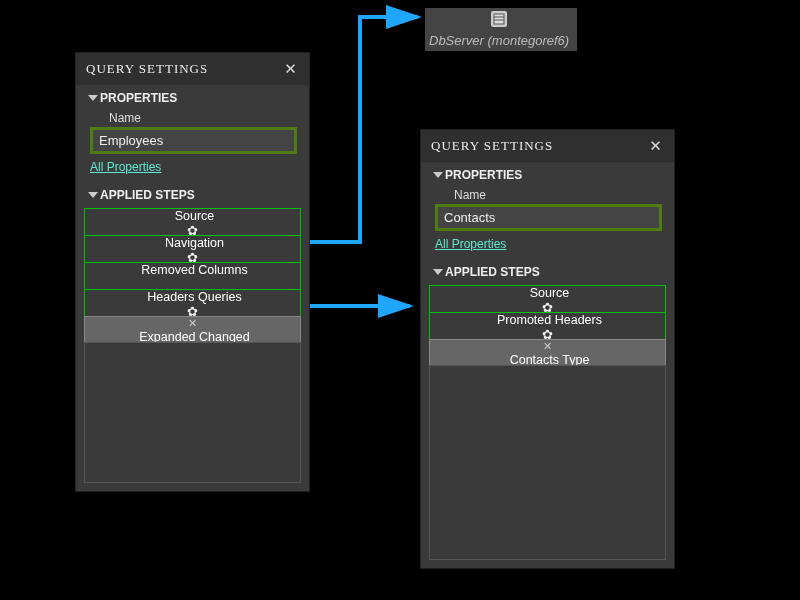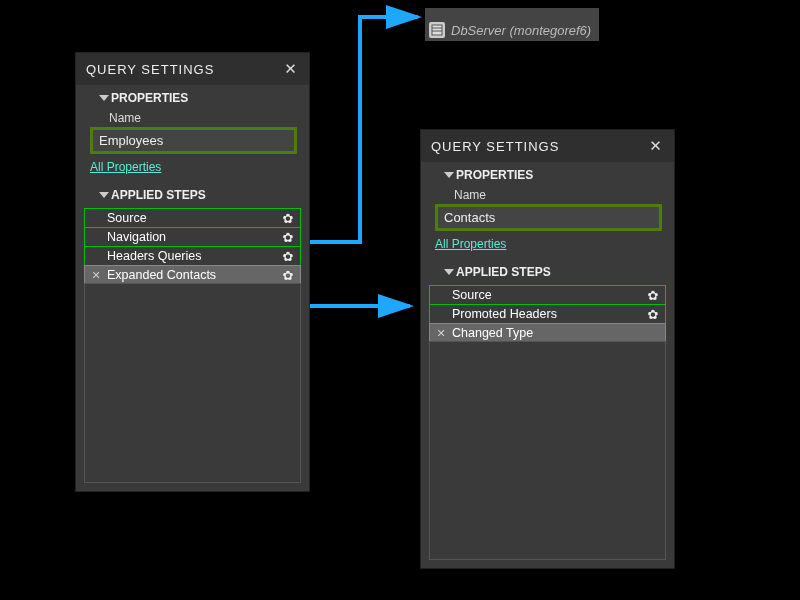--- a/index.html
+++ b/index.html
@@ -21,37 +21,37 @@
   }
   .panel-title {
     background: #2f2f2f;
     color: #eee;
     padding: 8px 10px;
     font-size: 13px;
     letter-spacing: 1px;
     display: flex;
     justify-content: space-between;
     align-items: center;
+    font-family: Liberation Serif, serif;
   }
   .close-x {
     width: 16px; height: 16px;
     display: inline-flex; align-items: center; justify-content: center;
     cursor: pointer;
     font-size: 15px;
     color: #ddd;
   }
   .section-head {
     display: flex;
     align-items: center;
     gap: 4px;
     padding: 6px 6px 4px 14px;
     font-weight: 600;
     font-size: 12px;
     color: #eee;
-    margin-left: 11px;
   }
   .tri {
     width: 0; height: 0;
     border-top: 5px solid transparent;
     border-bottom: 5px solid transparent;
     border-left: 6px solid #ccc;
     transform: rotate(90deg);
   }
   .props-body {
     padding: 2px 12px 8px 14px;
@@ -82,25 +82,26 @@
     padding: 2px 8px 8px 8px;
     flex: 1;
     display: flex;
     flex-direction: column;
   }
   .step {
     display: flex;
     align-items: center;
     border: 1px solid #00c000;
     background: #3a3a3a;
-    height: 20px;
+    height: 28px;
     padding: 0 4px;
     margin-bottom: -1px;
     font-size: 12.5px;
     color: #fff;
+    flex-direction: column;
   }
   .step.selected {
     background: #666;
     border: 1px solid #888;
   }
   .step .mark {
     width: 14px;
     display: inline-flex; justify-content: center;
     font-size: 11px;
     color: #ccc;
@@ -121,24 +122,25 @@
     background: #3a3a3a;
     border: 1px solid #555;
     margin-top: -1px;
   }
   .breadcrumb {
     position: absolute;
     background: #444;
     color: #bbb;
     font-style: italic;
     font-size: 13px;
-    padding: 14px 8px 3px 4px;
+    padding: 3px 8px 3px 4px;
     display: flex;
     align-items: center;
     gap: 6px;
+    flex-direction: column;
   }
   .db-icon {
     width: 16px; height: 16px;
     background: #ccc;
     color: #333;
     font-size: 10px;
     display: inline-flex; align-items: center; justify-content: center;
     border-radius: 2px;
   }
   svg.arrows {
@@ -200,26 +202,30 @@
       <span class="label">Source</span>
       <span class="gear">✿</span>
     </div>
     <div class="step">
       <span class="mark"></span>
       <span class="label">Navigation</span>
       <span class="gear">✿</span>
     </div>
     <div class="step">
       <span class="mark"></span>
+      <span class="label">Removed Columns</span>
+    </div>
+    <div class="step">
+      <span class="mark"></span>
       <span class="label">Headers Queries</span>
       <span class="gear">✿</span>
     </div>
     <div class="step selected">
       <span class="mark">✕</span>
-      <span class="label">Expanded Contacts</span>
+      <span class="label">Expanded Changed</span>
       <span class="gear">✿</span>
     </div>
     <div class="filler"></div>
   </div>
 </div>
 
 <div class="panel" style="left:420px; top:129px; width:255px; height:440px;">
   <div class="panel-title">
     <span>QUERY SETTINGS</span>
     <span class="close-x">✕</span>
@@ -245,17 +251,17 @@
       <span class="label">Source</span>
       <span class="gear">✿</span>
     </div>
     <div class="step">
       <span class="mark"></span>
       <span class="label">Promoted Headers</span>
       <span class="gear">✿</span>
     </div>
     <div class="step selected">
       <span class="mark">✕</span>
-      <span class="label">Changed Type</span>
+      <span class="label">Contacts Type</span>
     </div>
     <div class="filler"></div>
   </div>
 </div>
 
 </body></html>

